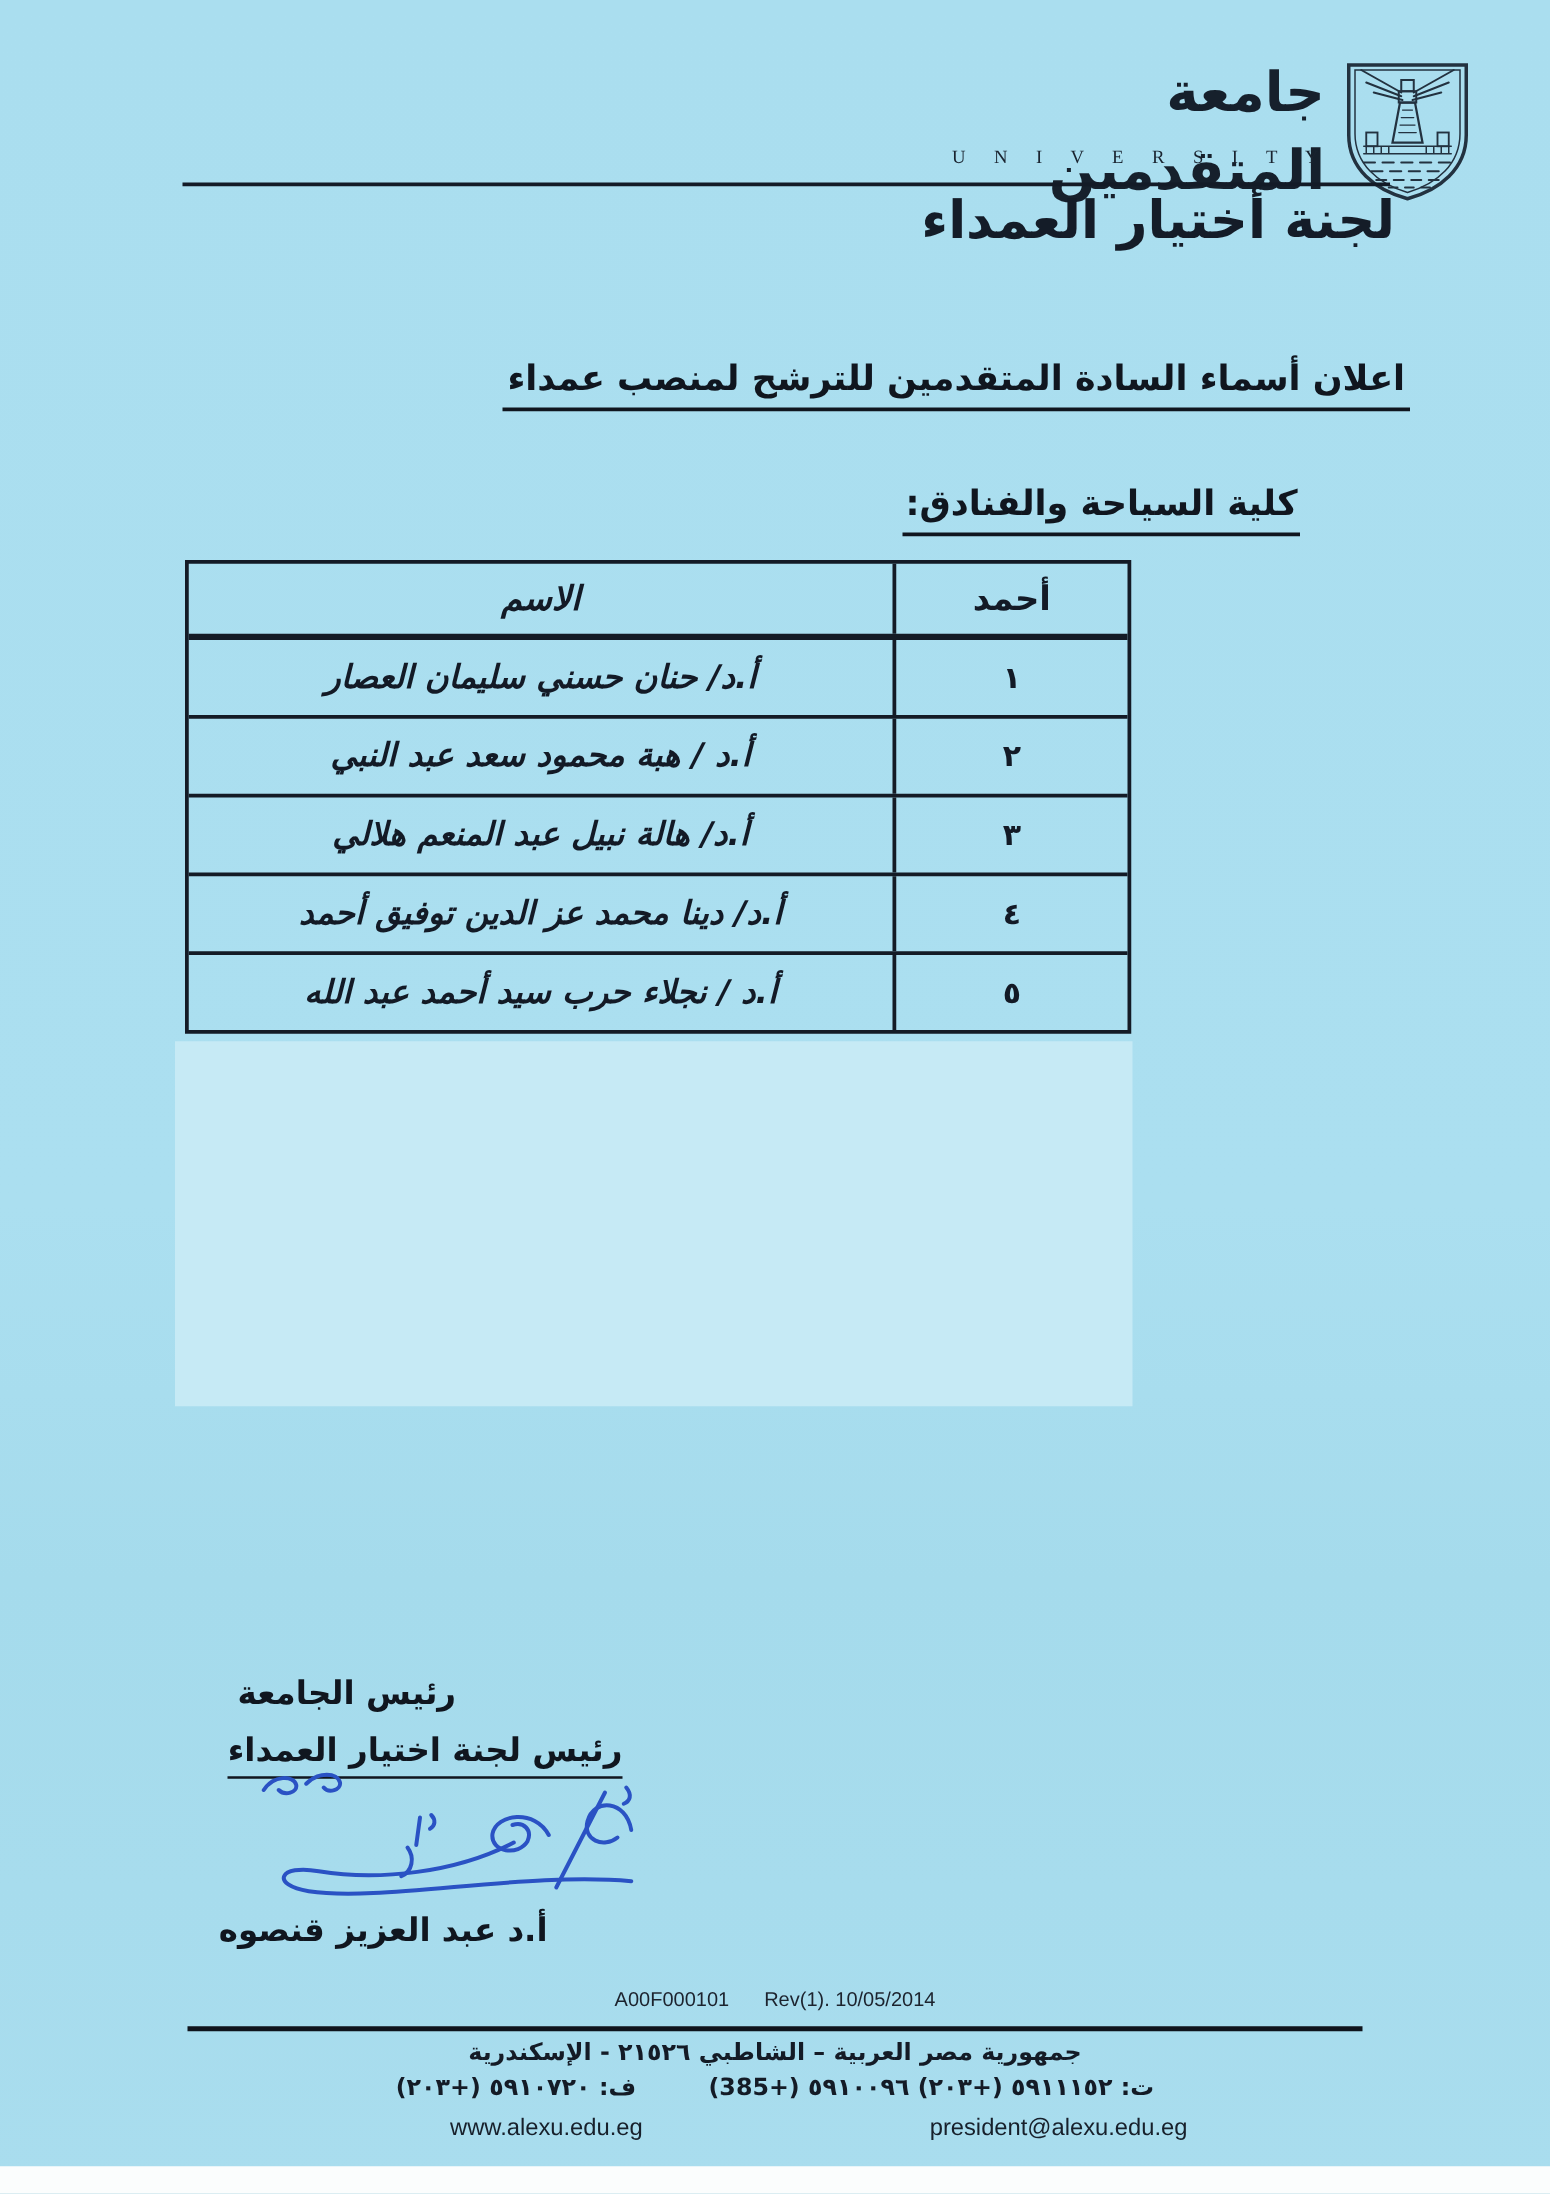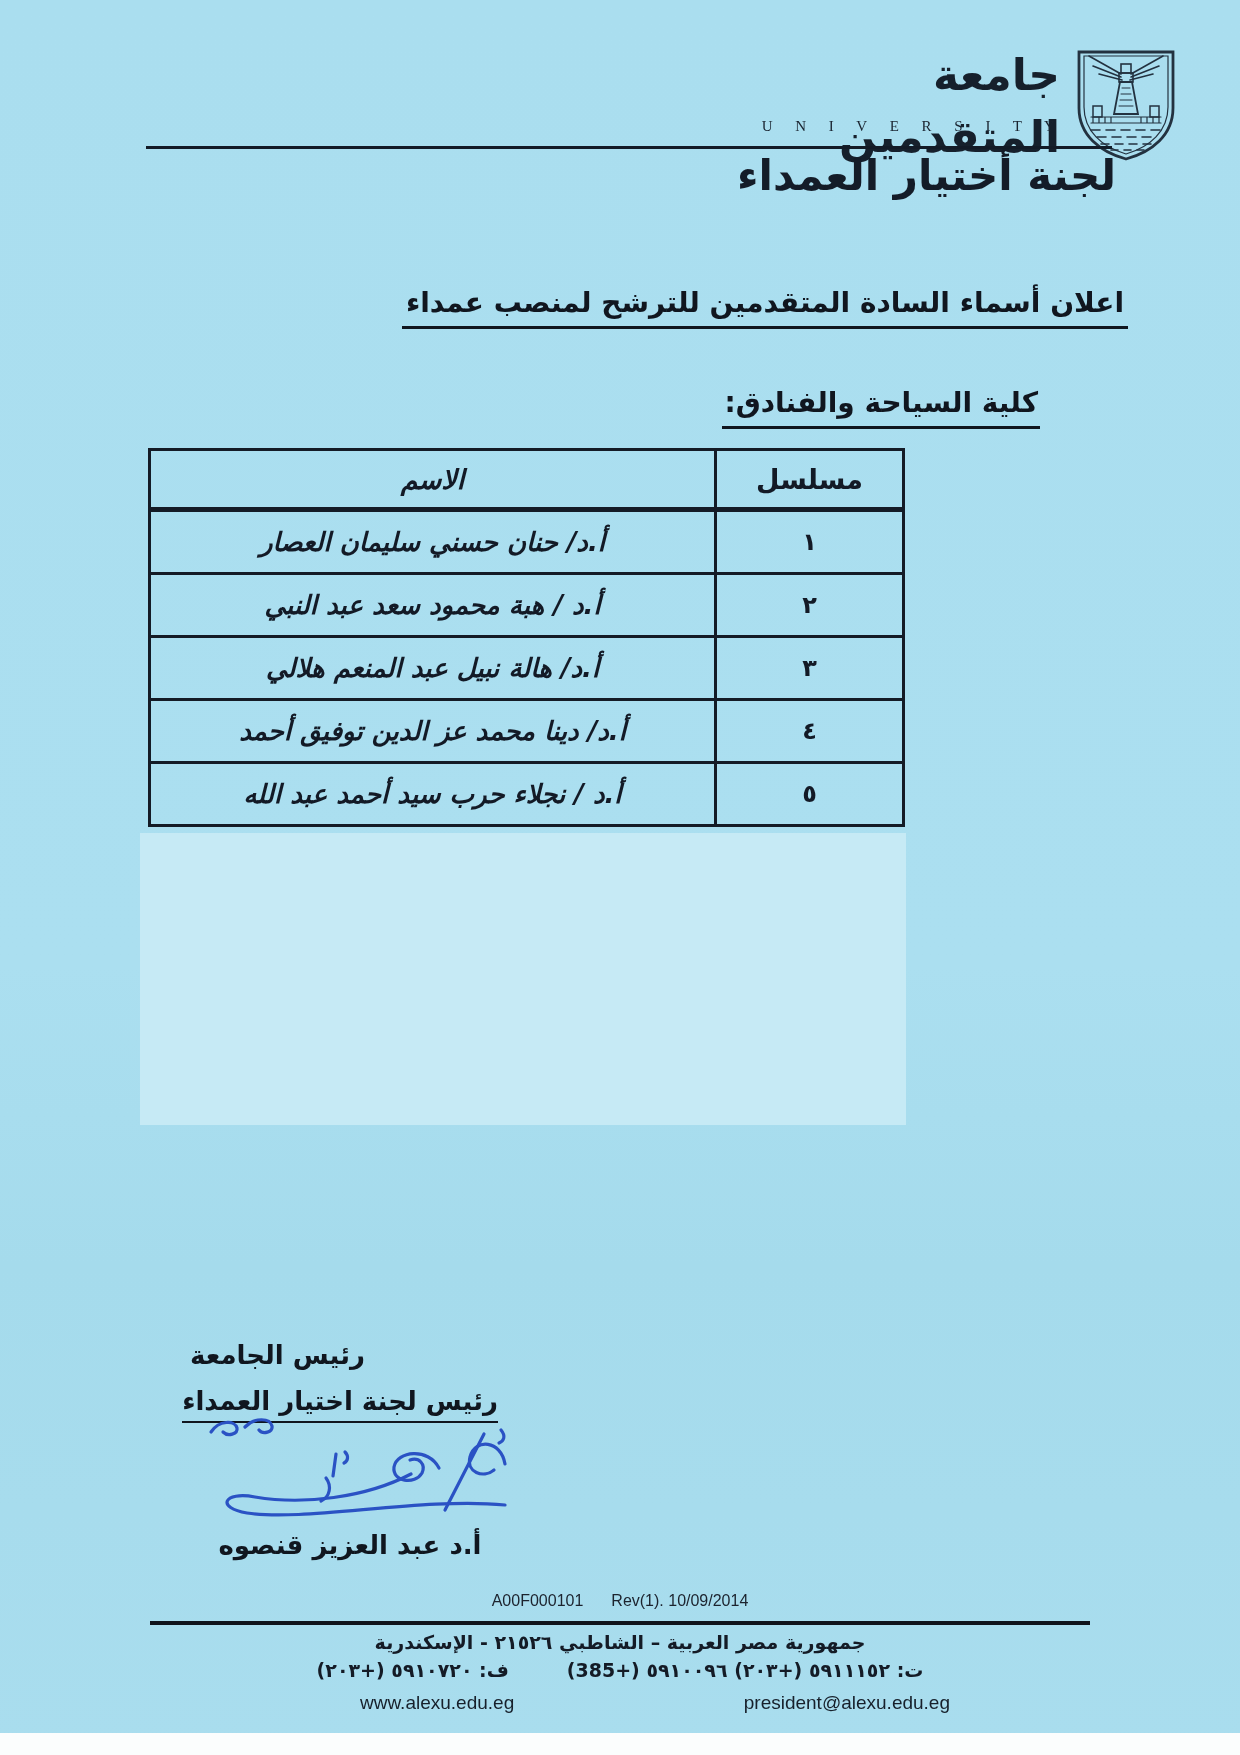--- a/index.html
+++ b/index.html
@@ -84,21 +84,21 @@
     background:#c6eaf5;
   }
 
   
   .sig-line1{left:190px;top:1340px;width:300px;text-align:left;
     font-size:26px;font-weight:700;direction:rtl;color:#10161f;}
   .sig-line2{left:150px;top:1386px;width:380px;text-align:center;direction:rtl;}
   .sig-line2 span{display:inline-block;font-size:26px;font-weight:700;color:#10161f;
     border-bottom:2.5px solid #10161f;padding-bottom:5px;}
   .sig-svg{left:183px;top:1412px;width:340px;height:125px;}
-  .sig-name{left:175px;top:1530px;width:350px;text-align:center;
+  .sig-name{left:175px;top:1530px;width:350px;text-align:left;
     font-size:26px;font-weight:700;direction:rtl;color:#10161f;}
 
   
   .form-line{
     left:440px;top:1592px;width:360px;
     font-family:"Liberation Sans",sans-serif;
     font-size:16px;color:#1c232e;
     display:flex;gap:28px;justify-content:center;
   }
   .rule-2{left:150px;top:1621px;width:940px;height:3.5px;background:#0f141c;}
@@ -156,21 +156,21 @@
 
   <div class="abs doc-title">
     <span>اعلان أسماء السادة المتقدمين للترشح لمنصب عمداء</span>
   </div>
   <div class="abs doc-subtitle">
     <span>كلية السياحة والفنادق:</span>
   </div>
 
   <div class="abs doc-table">
     <div class="trow thead">
-      <div class="cell serial">مسلسل</div>
+      <div class="cell serial">أحمد</div>
       <div class="cell name">الاسم</div>
     </div>
 
     <div class="trow body">
       <div class="cell serial">١</div>
       <div class="cell name">أ.د/ حنان حسني سليمان العصار</div>
     </div>
 
     <div class="trow body">
       <div class="cell serial">٢</div>
@@ -210,21 +210,21 @@
     <path d="M228,62 C182,86 120,93 72,85 C40,79 33,96 64,101 C122,110 238,85 322,93"></path>
     <path d="M153,42 L150,64"></path>
     <path d="M162,40 C166,44 165,49 161,51"></path>
     <path d="M143,66 C149,74 147,85 138,89"></path>
   </svg>
 
   <div class="abs sig-name">أ.د عبد العزيز قنصوه</div>
 
   <div class="abs form-line">
     <span>A00F000101</span>
-    <span>Rev(1). 10/09/2014</span>
+    <span>Rev(1). 10/05/2014</span>
   </div>
   <div class="abs rule-2"></div>
   <div class="abs footer-address">جمهورية مصر العربية – الشاطبي ٢١٥٢٦ - الإسكندرية</div>
   <div class="abs footer-phones">
     <span>ت: ٥٩١١١٥٢ (+٢٠٣) ٥٩١٠٠٩٦ (+385)</span>
     <span>ف: ٥٩١٠٧٢٠ (+٢٠٣)</span>
   </div>
   <div class="abs footer-links">
     <span class="site">www.alexu.edu.eg</span>
     <span class="mail">president@alexu.edu.eg</span>

